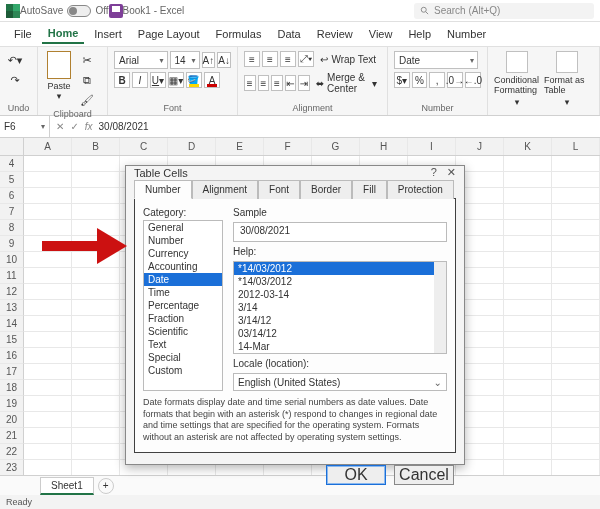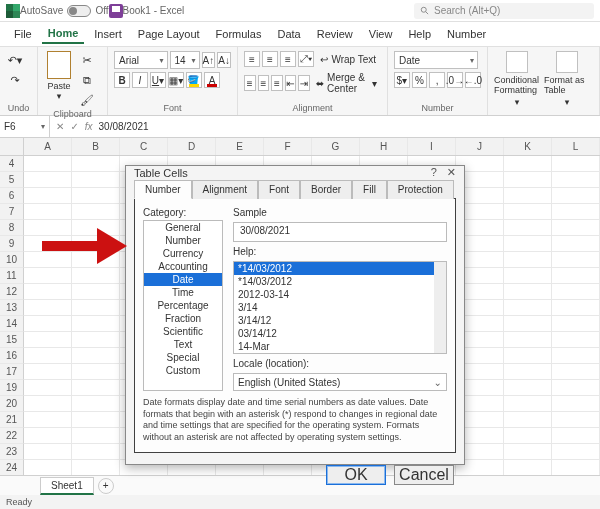--- a/index.html
+++ b/index.html
@@ -67,21 +67,21 @@
   .dlg-title{ height:24px; display:flex; align-items:center; padding:0 8px; font-size:11px; justify-content:space-between;}
   .dlg-x{ display:flex; gap:10px; color:#555;}
   .dlg-tabs{ display:flex; gap:0; padding:0 8px; font-size:10px;}
   .dlg-tab{ padding:3px 10px; border:1px solid #bbb; border-bottom:none; background:#eee; position:relative; top:1px;}
   .dlg-tab.active{ background:#fdfdfd; border-bottom:1px solid #fdfdfd;}
   .dlg-body{ margin:0 8px 6px 8px; border:1px solid #404040; background:#fdfdfd; flex:1; padding:8px; display:flex; flex-direction:column; gap:6px; font-size:10px;}
   .dlg-cols{ display:flex; gap:10px; flex:1; min-height:0;}
   .catcol{ width:80px; display:flex; flex-direction:column;}
   .catlabel{ margin-bottom:2px;}
   .catlist{ border:1px solid #bbb; background:#fff; flex:1; overflow:auto;}
-  .catlist div{ padding:1px 4px; cursor:default;text-align:center;}
+  .catlist div{ padding:1px 4px; cursor:default;}
   .catlist .hl{ background:#1a6fd8; color:#fff;}
   .rightcol{ flex:1; display:flex; flex-direction:column; gap:4px; min-height:0;}
   .sample-box{ border:1px solid #bbb; background:#fff; height:20px; padding:2px 6px;}
   .typelist{ border:1px solid #bbb; background:#fff; flex:1; overflow:auto; position:relative;}
   .typelist div{ padding:1px 4px;}
   .typelist .hl{ background:#1a6fd8; color:#fff;}
   .typelist .scrollbar{ position:absolute; right:0; top:0; bottom:0; width:12px; background:#eee; }
   .locale-sel{ border:1px solid #bbb; background:#fff; height:18px; padding:2px 4px; display:flex; justify-content:space-between; align-items:center;}
   .locale-sel:after{content:"⌄"; color:#666;}
   .dlg-note{ font-size:9px; color:#444; line-height:1.3;}
@@ -447,20 +447,35 @@
         <div class="cell"></div>
         <div class="cell"></div>
         <div class="cell"></div>
         <div class="cell"></div>
         <div class="cell"></div>
         <div class="cell"></div>
         <div class="cell"></div>
       </div>
       <div class="grow">
         <div class="rh">17</div>
+        <div class="cell"></div>
+        <div class="cell"></div>
+        <div class="cell"></div>
+        <div class="cell"></div>
+        <div class="cell"></div>
+        <div class="cell"></div>
+        <div class="cell"></div>
+        <div class="cell"></div>
+        <div class="cell"></div>
+        <div class="cell"></div>
+        <div class="cell"></div>
+        <div class="cell"></div>
+      </div>
+      <div class="grow">
+        <div class="rh">18</div>
         <div class="cell"></div>
         <div class="cell"></div>
         <div class="cell"></div>
         <div class="cell"></div>
         <div class="cell"></div>
         <div class="cell"></div>
         <div class="cell"></div>
         <div class="cell"></div>
         <div class="cell"></div>
         <div class="cell"></div>

